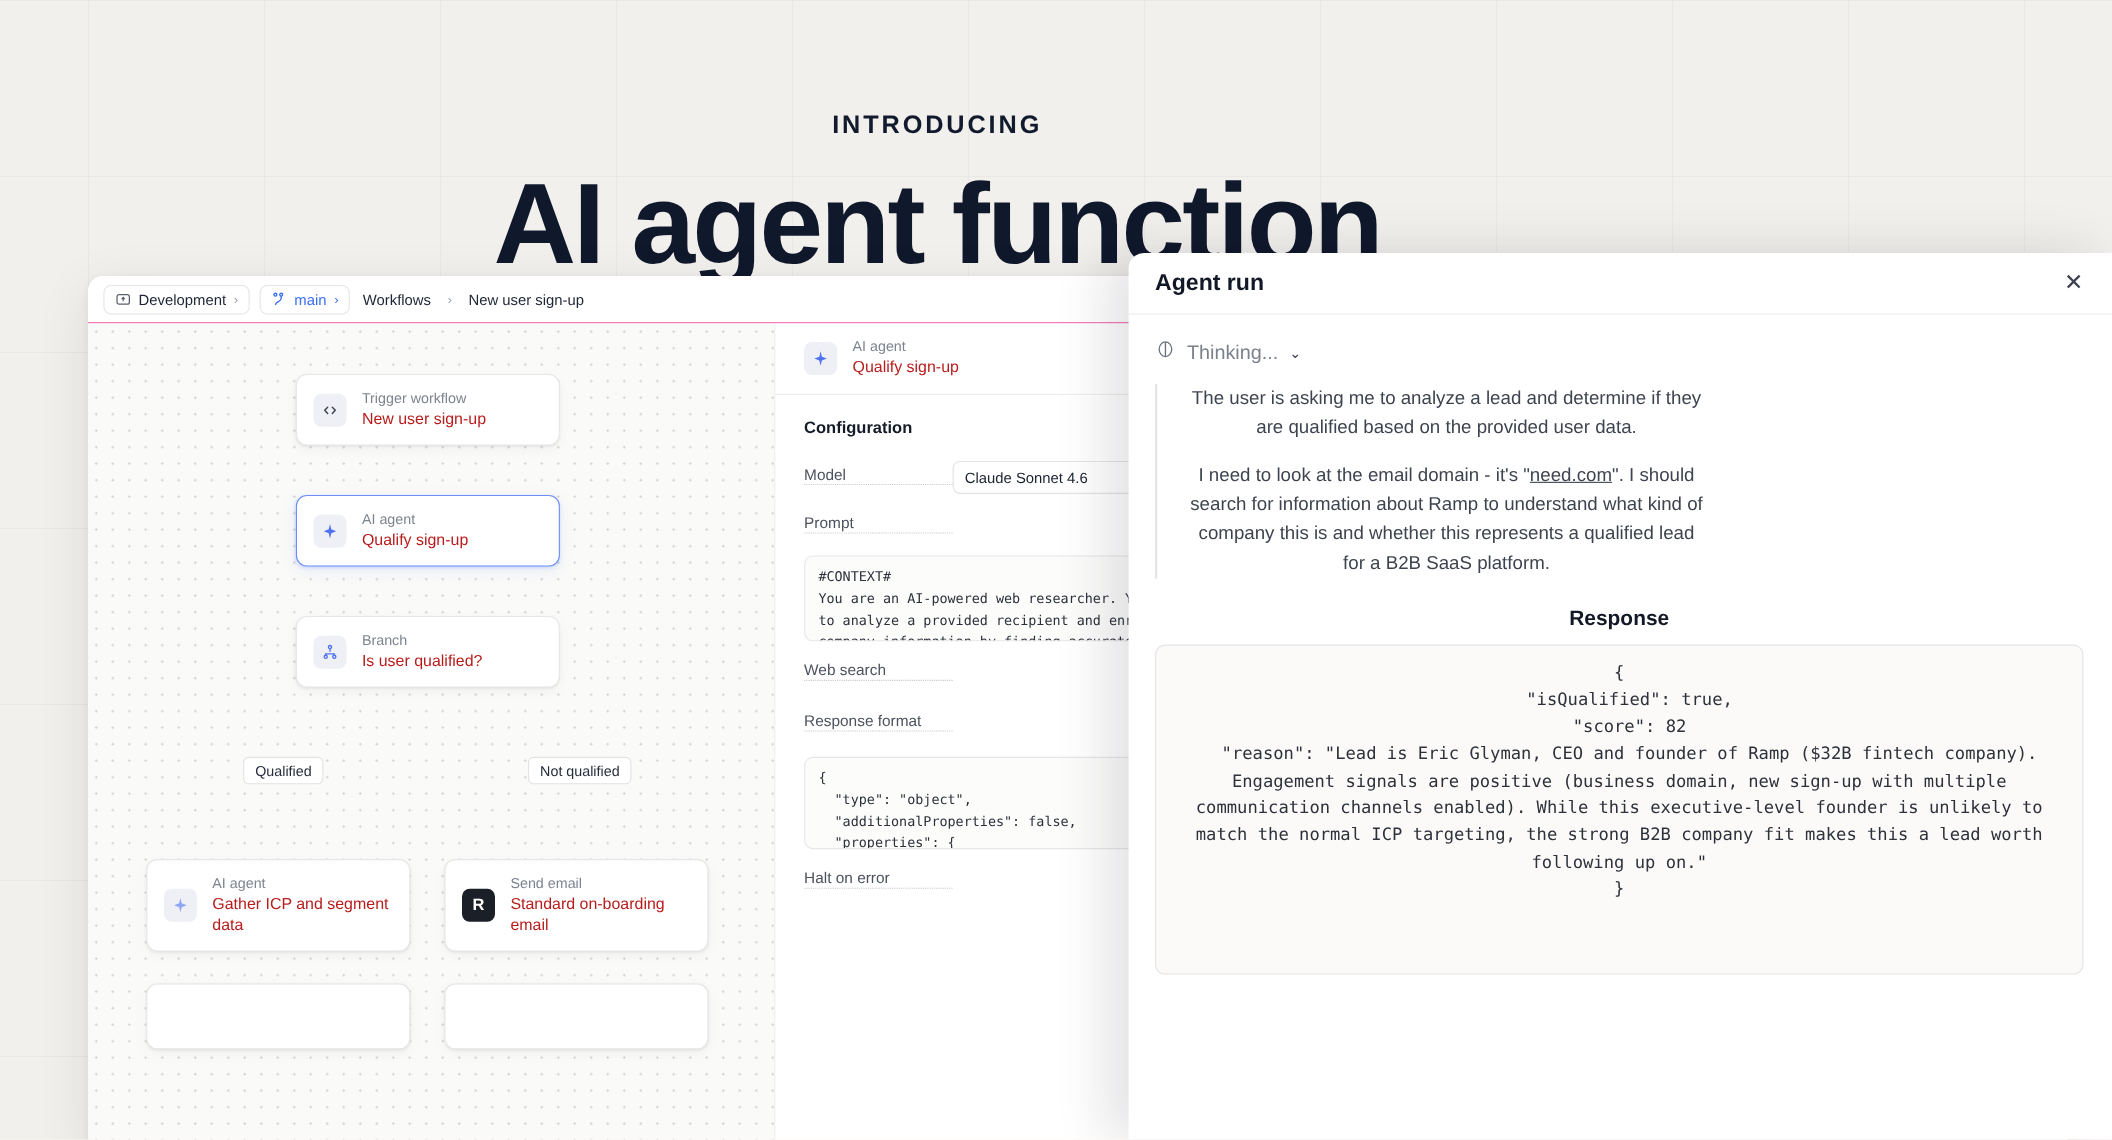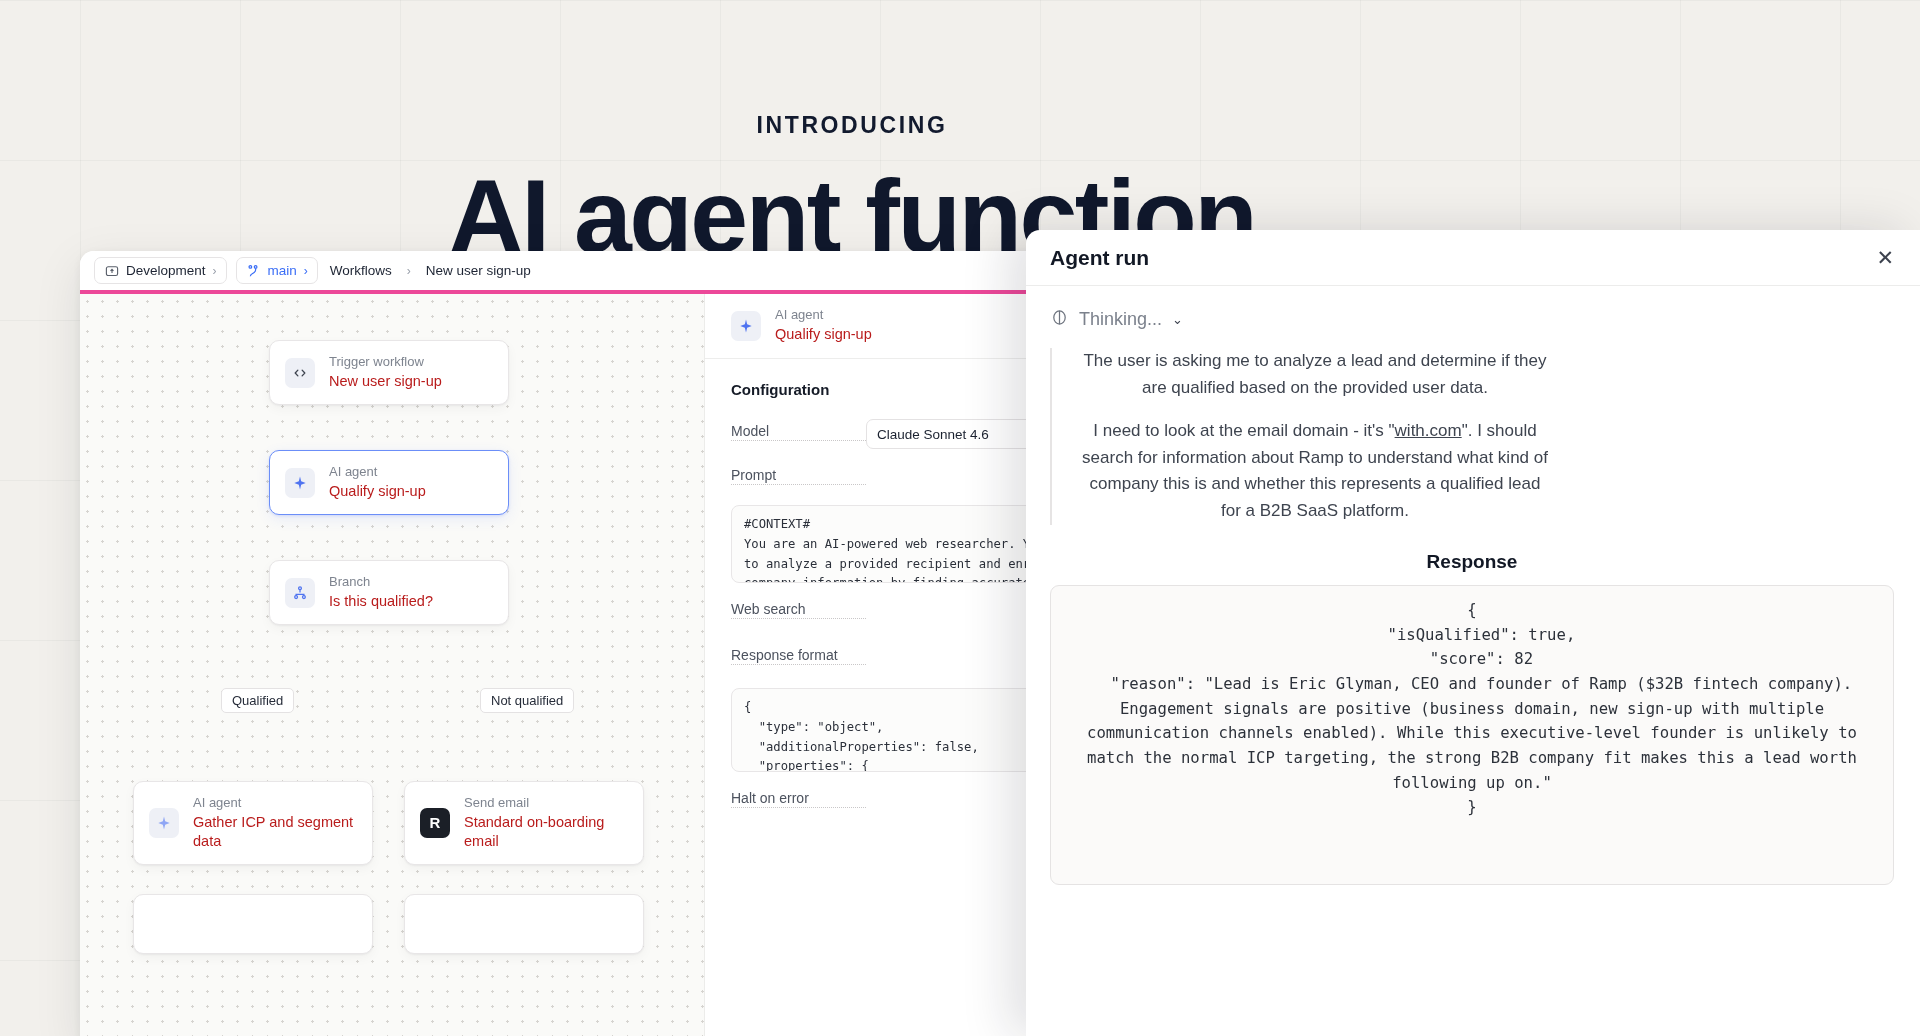--- a/index.html
+++ b/index.html
@@ -16,21 +16,21 @@
     position: absolute; inset: 0;
     background-image:
       linear-gradient(to right, rgba(0,0,0,0.035) 1px, transparent 1px),
       linear-gradient(to bottom, rgba(0,0,0,0.035) 1px, transparent 1px);
     background-size: 160px 160px;
     background-position: 80px 0px;
     pointer-events: none;
   }
 
   
-  .hero { position: absolute; top: 12px; left: 0; width: 1704px; text-align: center; }
+  .hero { position: absolute; top: 0; left: 0; width: 1704px; text-align: center; }
   .hero-eyebrow {
     margin-top: 100px;
     font-size: 23px; font-weight: bold; letter-spacing: 2.6px;
     color: #121a2e;
   }
   .hero-title {
     margin-top: 22px;
     font-size: 104px; font-weight: bold; letter-spacing: -2.5px;
     color: #10182c; line-height: 1.06;
   }
@@ -42,21 +42,21 @@
     background: #ffffff;
     border-radius: 14px 14px 0 0;
     box-shadow: 0 14px 48px rgba(24,28,40,0.10), 0 2px 8px rgba(24,28,40,0.06);
     overflow: hidden;
   }
 
   
   .breadcrumb-bar {
     height: 43px; display: flex; align-items: center; gap: 9px;
     padding: 0 14px; background: #fff;
-    border-bottom: 4px solid #ec4899;
+    border-bottom: 1px solid #ec4899;
   }
   .crumb-chip {
     display: flex; align-items: center; gap: 7px;
     height: 27px; padding: 0 9px;
     background: #fff; border: 1px solid #e6e4e5; border-radius: 7px;
     font-size: 13.5px; color: #1d2433; white-space: nowrap;
   }
   .crumb-chip.branch { color: #3b6ef6; }
   .crumb-chip .chev { color: #9aa0ab; font-size: 12px; }
   .crumb-chip.branch .chev { color: #3b6ef6; }
@@ -331,21 +331,21 @@
           <div class="node-icon">
             <svg width="16" height="16" viewBox="0 0 18 18" fill="none" stroke="#4f73f0" stroke-width="1.4">
               <circle cx="9" cy="3.6" r="1.6"></circle>
                 <circle cx="4.6" cy="13.6" r="1.6"></circle>
                 <circle cx="13.4" cy="13.6" r="1.6"></circle>
               <path d="M9 5.2v3.2M4.6 12v-1.4h8.8V12"></path>
             </svg>
           </div>
           <div class="node-text">
             <div class="node-kind">Branch</div>
-            <div class="node-name">Is this qualified?</div>
+            <div class="node-name">Is user qualified?</div>
           </div>
         </div>
 
         <div class="edge-label" style="left:141px; top:394px;">Qualified</div>
         <div class="edge-label" style="left:400px; top:394px;">Not qualified</div>
 
         <div class="node" style="left:53px; top:487px; width:240px;">
           <div class="node-icon">
             <svg width="16" height="16" viewBox="0 0 18 18" fill="#8fa6f5">
               <path d="M9 1.6 L10.3 7 L15.4 9 L10.3 11 L9 16.4 L7.7 11 L2.6 9 L7.7 7 Z"></path>
@@ -492,21 +492,21 @@
               <path d="M10 3v14"></path>
           </svg>
         </span>
         <span class="thinking-label">Thinking...</span>
         <span class="caret">⌄</span>
       </div>
 
       <div class="thinking-block">
         <div class="thinking-p">The user is asking me to analyze a lead and determine if they are qualified based on the provided user data.</div>
         <div class="thinking-p">
-          <span>I need to look at the email domain - it's "</span><u>with.com</u><span>". I should search for information about Ramp to understand what kind of company this is and whether this represents a qualified lead for a B2B SaaS platform.</span>
+          <span>I need to look at the email domain - it's "</span><u>need.com</u><span>". I should search for information about Ramp to understand what kind of company this is and whether this represents a qualified lead for a B2B SaaS platform.</span>
         </div>
       </div>
 
       <div class="response-title">Response</div>
       <div class="response-box">{
   "isQualified": true,
   "score": 82
   "reason": "Lead is Eric Glyman, CEO and founder of Ramp ($32B fintech company). Engagement signals are positive (business domain, new sign-up with multiple communication channels enabled). While this executive-level founder is unlikely to match the normal ICP targeting, the strong B2B company fit makes this a lead worth following up on."
 }</div>
     </div>

